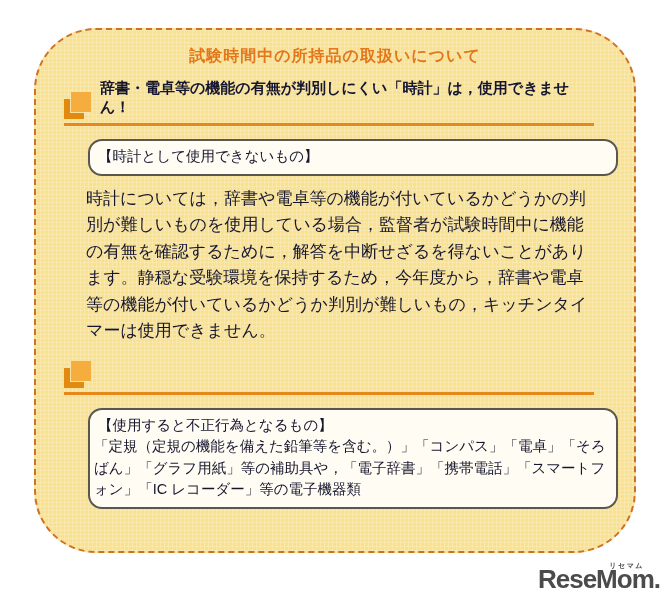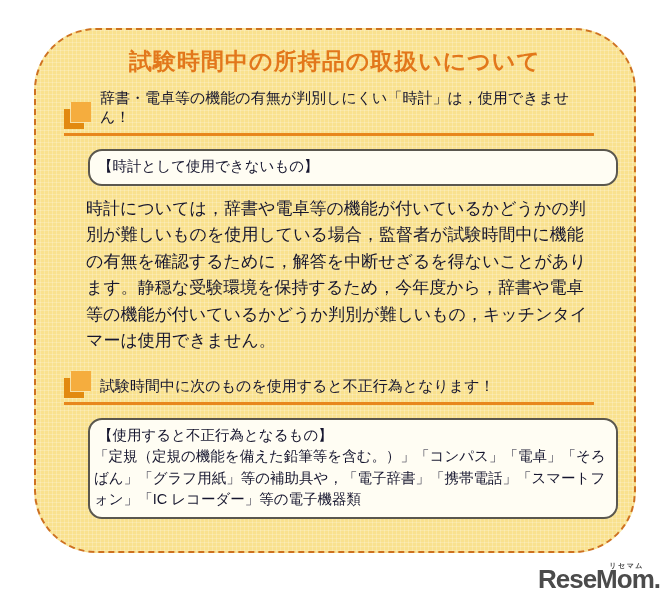--- a/index.html
+++ b/index.html
@@ -20,21 +20,21 @@
       linear-gradient(rgba(255,255,255,0.20) 1px, transparent 1px),
       linear-gradient(90deg, rgba(255,255,255,0.20) 1px, transparent 1px);
     background-size: 4px 4px;
     border: 2px dashed #ce7120;
     border-radius: 62px;
     overflow: hidden;
   }
   .title {
     margin: 16px 0 12px;
     text-align: center;
-    font-size: 23px;
+    font-size: 16px;
     font-weight: bold;
     letter-spacing: 1px;
     color: #e2771b;
   }
   .section-head {
     display: flex;
     align-items: flex-end;
     margin: 0 40px 0 28px;
     padding-bottom: 4px;
     border-bottom: 3px solid #e8871c;
@@ -54,21 +54,21 @@
   }
   .sq-front {
     position: absolute;
     right: 0; top: 0;
     width: 20px; height: 20px;
     background: #f5ad3e;
     box-shadow: -1px 1px 0 rgba(250,234,183,0.9);
   }
   .head-text {
     font-size: 15px;
-    font-weight: normal;
+    font-weight: bold;
     color: #15152e;
     line-height: 1.25;
     padding-bottom: 2px;
   }
   .info-box {
     margin: 13px 16px 10px 52px;
     background: #fffdf3;
     border: 2px solid #5a574e;
     border-radius: 14px;
     padding: 5px 4px 7px;
@@ -120,21 +120,20 @@
     </div>
     <p class="para">時計については，辞書や電卓等の機能が付いているかどうかの判別が難しいものを使用している場合，監督者が試験時間中に機能の有無を確認するために，解答を中断せざるを得ないことがあります。静穏な受験環境を保持するため，今年度から，辞書や電卓等の機能が付いているかどうか判別が難しいもの，キッチンタイマーは使用できません。</p>
   </div>
 
   <div>
     <div class="section-head second">
       <span class="sq-icon">
         <span class="sq-back"></span>
         <span class="sq-front"></span>
       </span>
-      <span class="head-text">試験時間中に次のものを使用すると不正行為となります！</span>
     </div>
     <div class="info-box">
       <div class="box-title">【使用すると不正行為となるもの】</div>
       <div class="box-body">「定規（定規の機能を備えた鉛筆等を含む。）」「コンパス」「電卓」「そろばん」「グラフ用紙」等の補助具や，「電子辞書」「携帯電話」「スマートフォン」「IC レコーダー」等の電子機器類</div>
     </div>
   </div>
 
 </div>
 
 <div class="logo">

